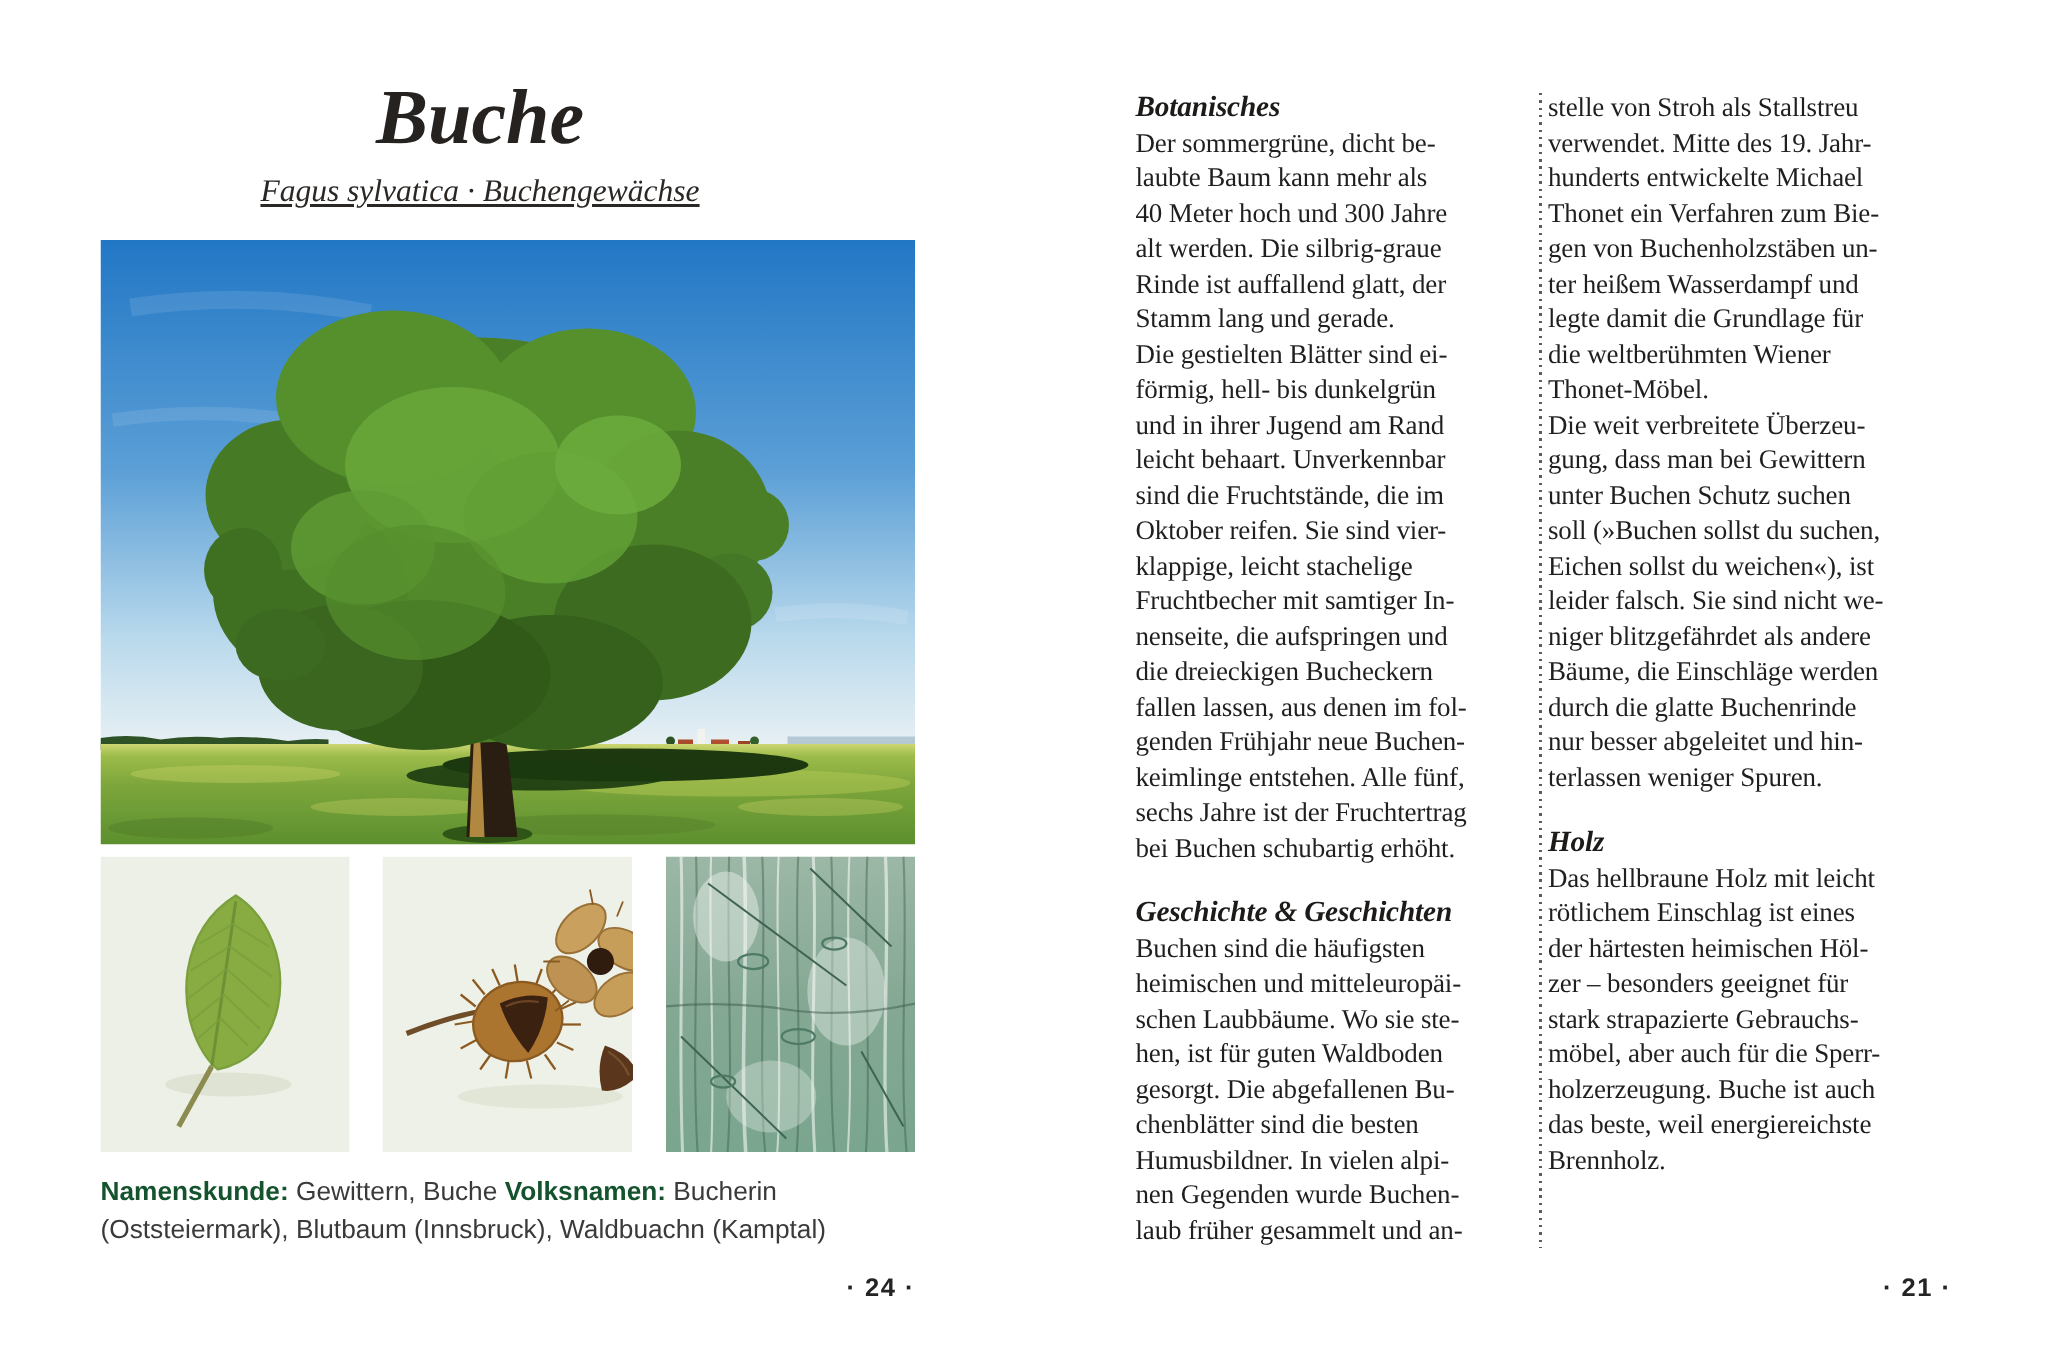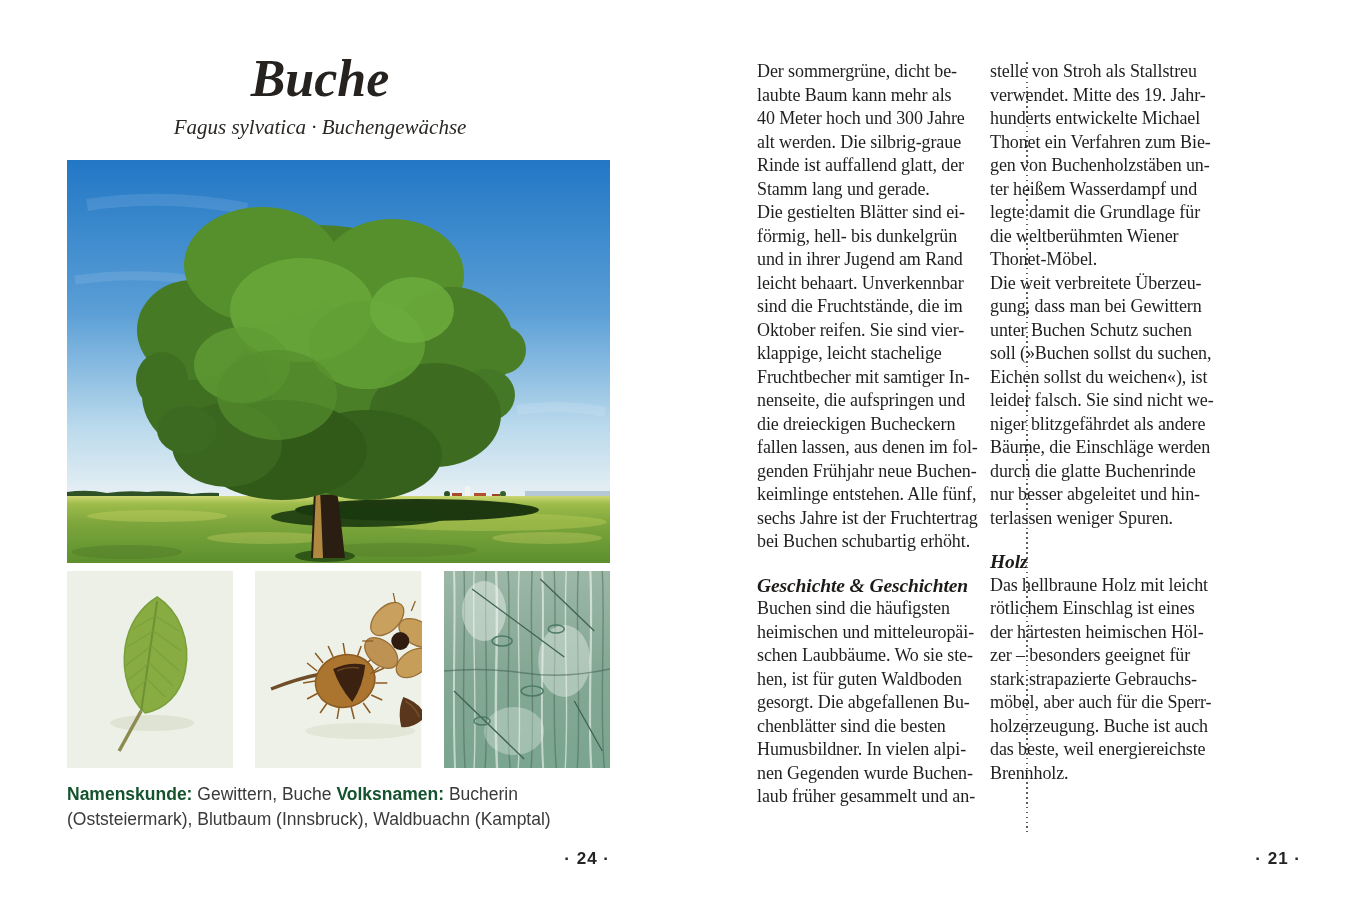--- a/index.html
+++ b/index.html
@@ -3,42 +3,42 @@
 <meta charset="utf-8">
 <title>Buche — Buchseite</title>
 <style>
   html,body{margin:0;padding:0;background:#ffffff;}
   .canvas{position:relative;width:1366px;height:901px;background:#ffffff;overflow:hidden;
           font-family:"Liberation Serif",serif;color:#1f1f1f;}
 
   
   .title-block{position:absolute;left:47px;top:52px;width:546px;text-align:center;}
   .title-block h1{margin:0;font:italic 700 52px/1.05 "Liberation Serif",serif;color:#262220;}
-  .subtitle{margin-top:8px;font:italic 400 21px/1.2 "Liberation Serif",serif;color:#2a2724;}
+  .subtitle{margin-top:8px;font:italic 400 21px/1.2 "Liberation Serif",serif;color:#2a2724;text-decoration:underline;}
 
   .photo{position:absolute;left:67px;top:160px;width:543px;height:403px;margin:0;}
   .photo svg{display:block;width:100%;height:100%;}
 
   .thumbs{position:absolute;left:67px;top:571px;width:543px;height:197px;display:flex;gap:22px;}
   .thumbs figure{margin:0;flex:1;height:197px;}
   .thumbs svg{display:block;width:100%;height:100%;}
 
   .caption{position:absolute;left:67px;top:782px;width:552px;margin:0;
            font:400 17.5px/25px "Liberation Sans",sans-serif;color:#3a3a3a;}
   .caption b{font-weight:700;color:#14532d;}
 
   .pageno{position:absolute;font:700 17px/20px "Liberation Sans",sans-serif;color:#242424;
           text-align:right;letter-spacing:1px;}
   .pageno.left{left:67px;top:849px;width:543px;}
   .pageno.right{left:755px;top:849px;width:546px;}
 
   
   .col{position:absolute;top:60px;width:272px;letter-spacing:-0.1px;}
   .col1{left:757px;}
-  .col2{left:990px;}
+  .col2{left:1032px;}
   .col h2{margin:0;font:italic 700 19.5px/23.5px "Liberation Serif",serif;color:#1d1b19;}
   .col p{margin:0;font:400 18px/23.5px "Liberation Serif",serif;white-space:pre-line;color:#1f1f1f;}
   .gap{margin-top:20px !important;}
 
   .divider{position:absolute;left:1026px;top:62px;width:2px;height:770px;
            background-image:repeating-linear-gradient(to bottom,#5d5d5d 0 1.6px,transparent 1.6px 4.9px);}
 </style>
 </head>
 <body>
 
@@ -241,20 +241,21 @@
         </g>
       </svg>
     </figure>
   </div>
 
   <p class="caption"><b>Namenskunde:</b><span> Gewittern, Buche </span><b>Volksnamen:</b><span> Bucherin (Oststeiermark), Blutbaum (Innsbruck), Waldbuachn (Kamptal)</span></p>
 
   <div class="pageno left">· 24 ·</div>
 
   <div class="col col1">
+    <h2>Botanisches</h2>
     <p>Der sommergrüne, dicht be-
 laubte Baum kann mehr als
 40 Meter hoch und 300 Jahre
 alt werden. Die silbrig-graue
 Rinde ist auffallend glatt, der
 Stamm lang und gerade.
 Die gestielten Blätter sind ei-
 förmig, hell- bis dunkelgrün
 und in ihrer Jugend am Rand
 leicht behaart. Unverkennbar

